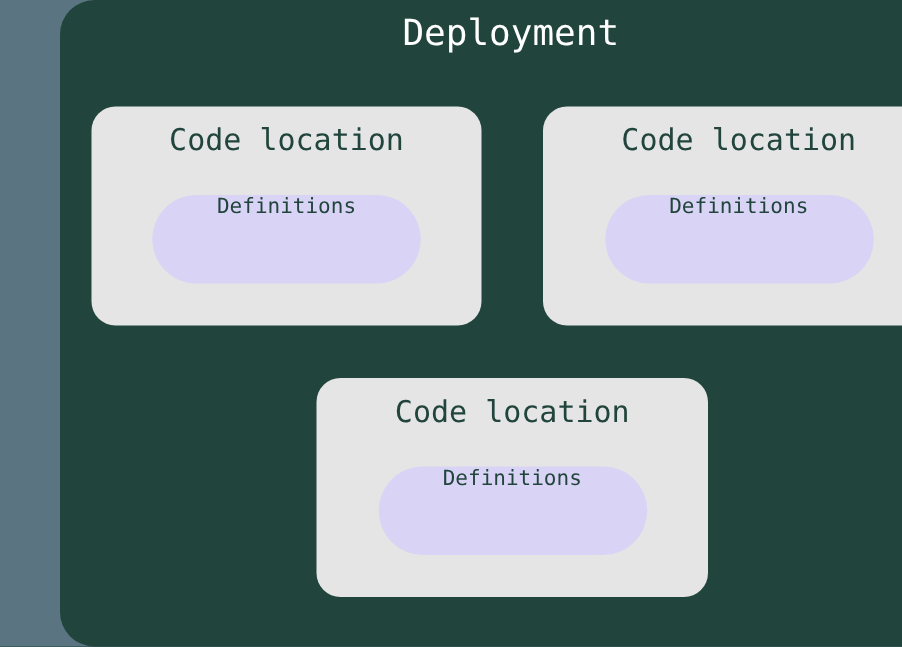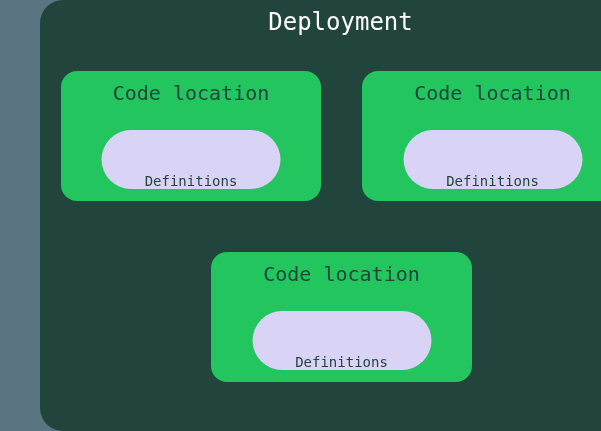--- a/index.html
+++ b/index.html
@@ -7,34 +7,34 @@
   body { background:#5B7481; font-family:"DejaVu Sans Mono", monospace; }
   .container {
     position:absolute; left:0; top:0; width:601px; height:431px;
     background:#21453C; border-radius:23px;margin-left:40px;
   }
   .deployment-title {
     position:absolute; top:8px; left:0; width:100%;
     text-align:center; color:#FFFFFF; font-size:24px; line-height:28px;
   }
   .card {
-    position:absolute; background:#22c55e; border-radius:16px;
-    width:260px; height:130px;
+    position:absolute; background:#e5e5e5; border-radius:16px;
+    width:260px; height:146px;
   }
   .card-1 { left:21px; top:71px; }
   .card-2 { left:322px; top:71px; width:261px; }
   .card-3 { left:171px; top:252px; width:261px; }
   .card-title {
     position:absolute; top:11px; left:0; width:100%;
     text-align:center; color:#21453C; font-size:20px; line-height:23px;
   }
   .pill {
     position:absolute; top:59px; left:50%; transform:translateX(-50%);
     width:179px; height:59px; background:#D9D3F5; border-radius:29.5px;
-    display:flex; align-items:flex-end; justify-content:center;
+    display:flex; align-items:flex-start; justify-content:center;
   }
   .pill-label { color:#21453C; font-size:14px; }
 </style>
 </head>
 <body>
 
 <div class="container">
   <div class="deployment-title">Deployment</div>
 
   <div class="card card-1">

